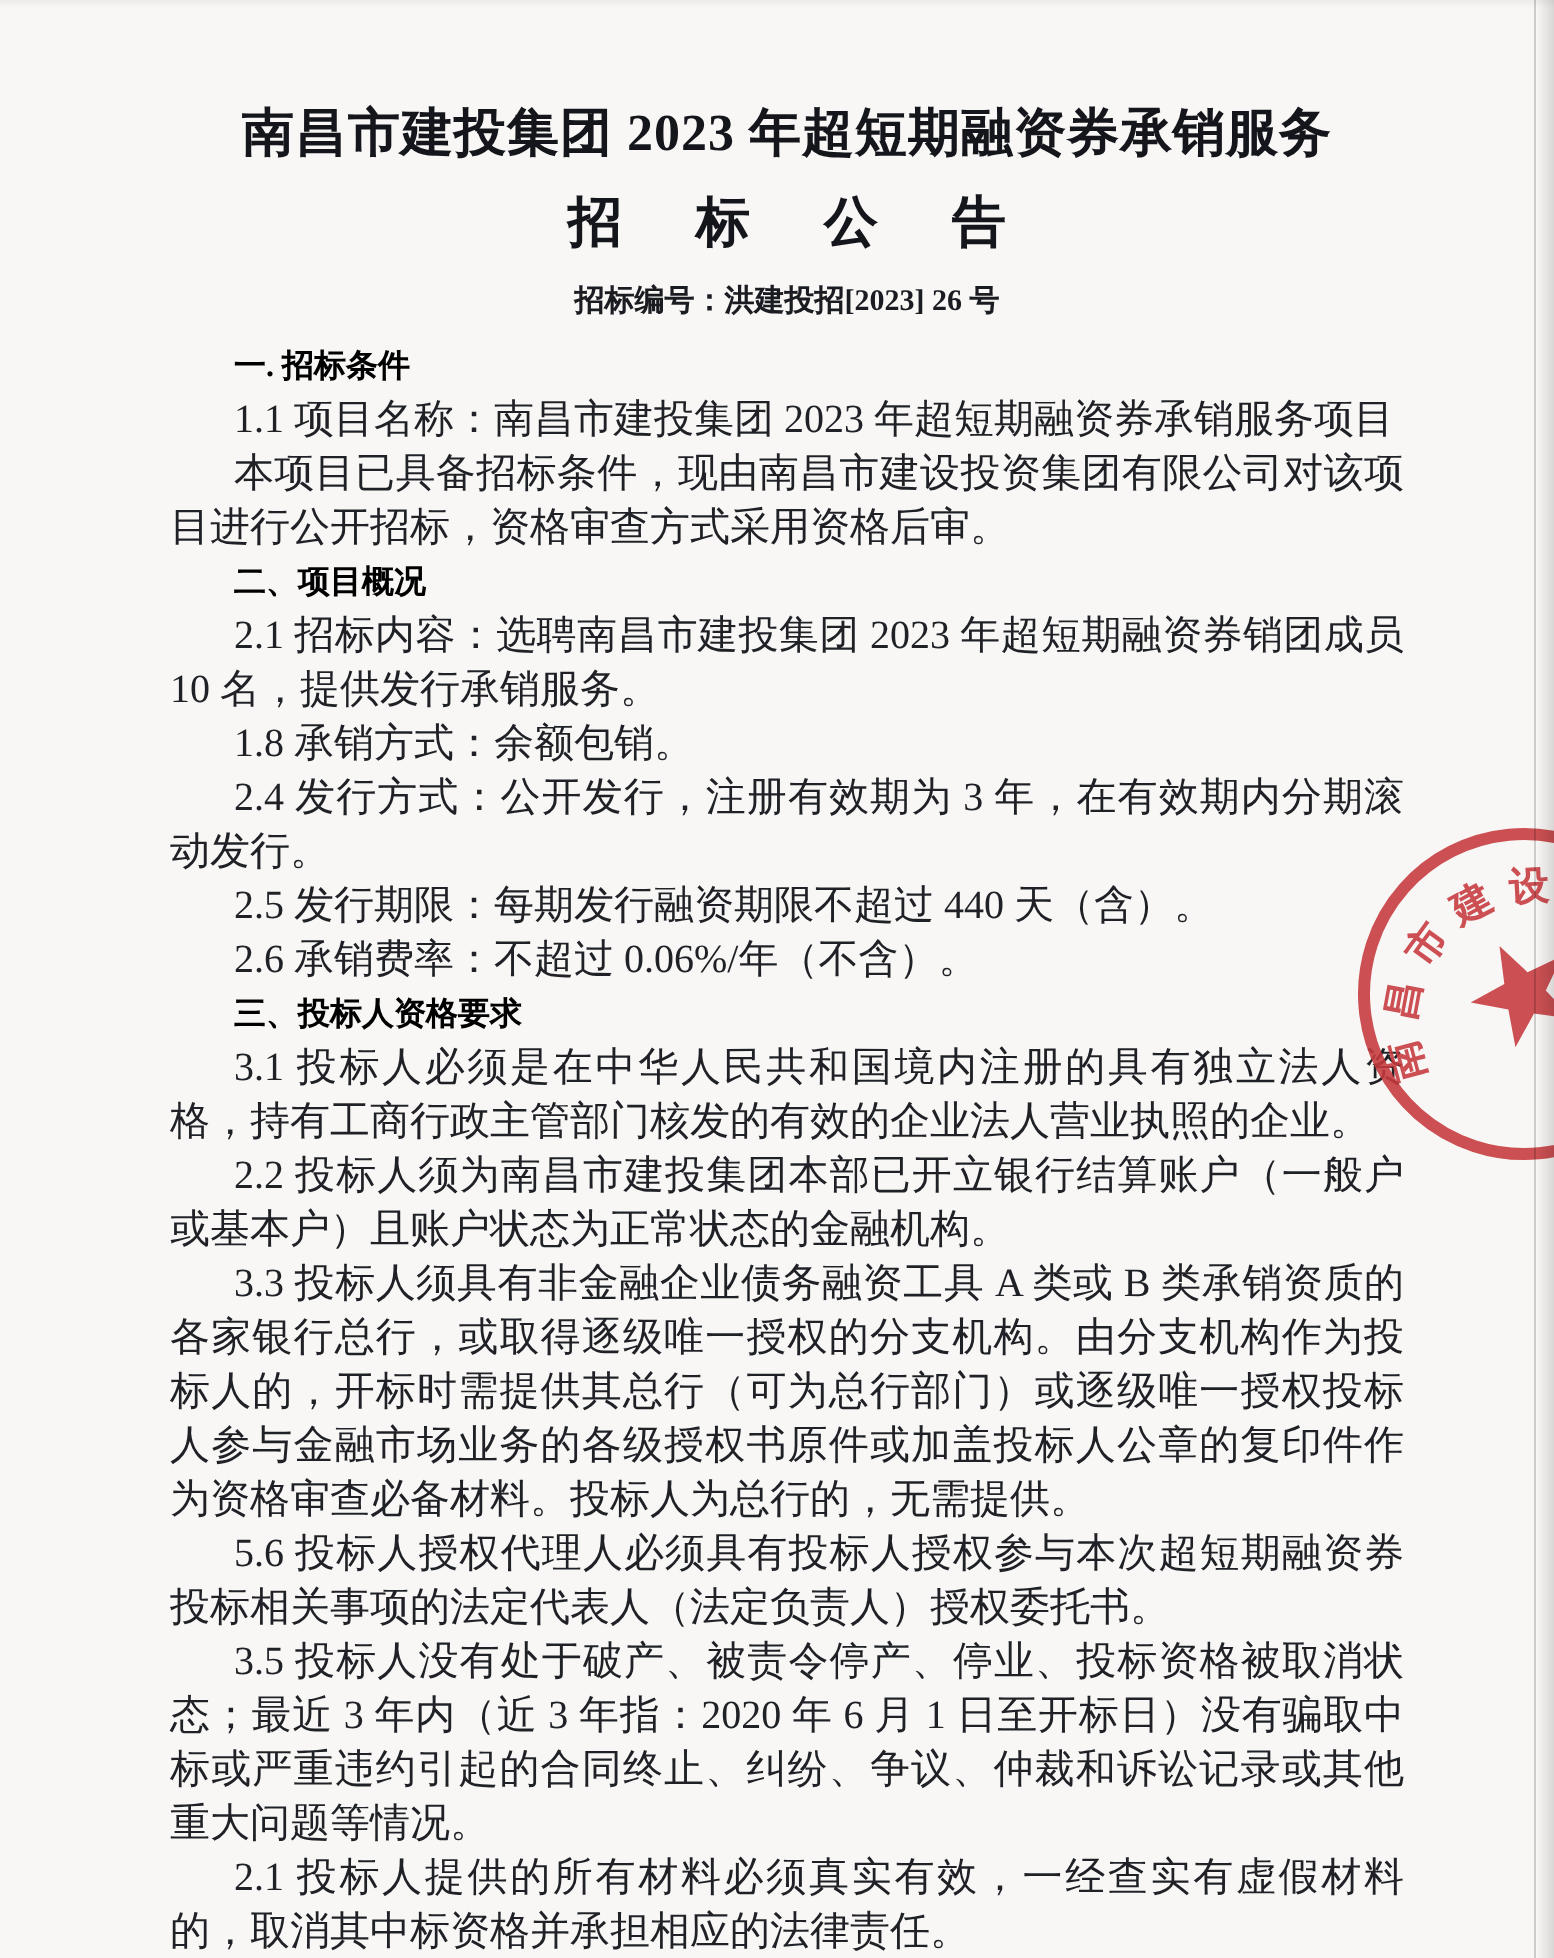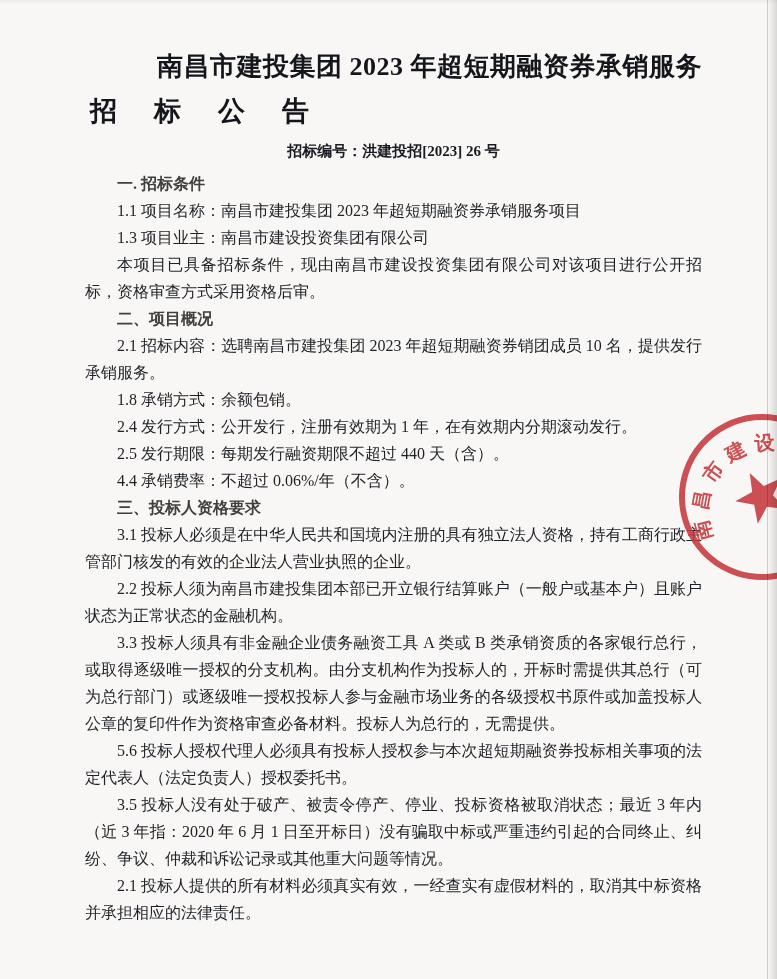--- a/index.html
+++ b/index.html
@@ -23,41 +23,41 @@
     position:absolute; top:0; left:0; width:100%; height:4px;
     background:linear-gradient(to bottom, rgba(0,0,0,0.05), rgba(0,0,0,0));
     pointer-events:none;
   }
   .content {
     position:absolute; left:85px; top:0; width:617px;
   }
   .title1 {
     margin:50px 0 0;
     font-size:26px; line-height:34px;
-    font-weight:bold; text-align:right;
+    font-weight:bold; text-align:center;
     letter-spacing:0.5px; color:#14161c;
   }
   .title2 {
     margin:8px 0 0;
     font-size:27px; line-height:38px;
-    font-weight:bold; 
+    font-weight:bold; text-align:center;
     letter-spacing:5px; text-indent:5px; color:#14161c;
   }
   .ref {
     margin:10px 0 0;
     font-size:15px; line-height:22px;
     font-weight:bold; text-align:center; color:#1a1c22;
   }
   .docbody { margin-top:8px; }
   .docbody h2 {
     margin:0; font-size:16px; line-height:27px;
-    font-weight:bold; text-indent:32px; color:#404040;
+    font-weight:bold; text-indent:32px; color:#000000;
   }
   .docbody p {
-    margin:0; font-size:16px; line-height:27px;
+    margin:0; font-size:20px; line-height:27px;
     text-align:justify; text-indent:32px;
   }
   
   .seal {
     position:absolute; left:672px; top:407px;
     width:180px; height:180px;
     transform:rotate(-27deg);
     opacity:0.88;
     pointer-events:none;
   }
@@ -74,29 +74,28 @@
   <div class="content">
 
     <div class="title1">南昌市建投集团 2023 年超短期融资券承销服务</div>
     <div class="title2">招　标　公　告</div>
     <div class="ref">招标编号：洪建投招[2023] 26 号</div>
 
     <div class="docbody">
 
       <h2>一. 招标条件</h2>
       <p>1.1 项目名称：南昌市建投集团 2023 年超短期融资券承销服务项目</p>
-      <p>1.3 项目业主：南昌市建设投资集团有限公司</p>
       <p>本项目已具备招标条件，现由南昌市建设投资集团有限公司对该项目进行公开招标，资格审查方式采用资格后审。</p>
 
       <h2>二、项目概况</h2>
       <p>2.1 招标内容：选聘南昌市建投集团 2023 年超短期融资券销团成员 10 名，提供发行承销服务。</p>
       <p>1.8 承销方式：余额包销。</p>
-      <p>2.4 发行方式：公开发行，注册有效期为 1 年，在有效期内分期滚动发行。</p>
+      <p>2.4 发行方式：公开发行，注册有效期为 3 年，在有效期内分期滚动发行。</p>
       <p>2.5 发行期限：每期发行融资期限不超过 440 天（含）。</p>
-      <p>4.4 承销费率：不超过 0.06%/年（不含）。</p>
+      <p>2.6 承销费率：不超过 0.06%/年（不含）。</p>
 
       <h2>三、投标人资格要求</h2>
       <p>3.1 投标人必须是在中华人民共和国境内注册的具有独立法人资格，持有工商行政主管部门核发的有效的企业法人营业执照的企业。</p>
       <p>2.2 投标人须为南昌市建投集团本部已开立银行结算账户（一般户或基本户）且账户状态为正常状态的金融机构。</p>
       <p>3.3 投标人须具有非金融企业债务融资工具 A 类或 B 类承销资质的各家银行总行，或取得逐级唯一授权的分支机构。由分支机构作为投标人的，开标时需提供其总行（可为总行部门）或逐级唯一授权投标人参与金融市场业务的各级授权书原件或加盖投标人公章的复印件作为资格审查必备材料。投标人为总行的，无需提供。</p>
       <p>5.6 投标人授权代理人必须具有投标人授权参与本次超短期融资券投标相关事项的法定代表人（法定负责人）授权委托书。</p>
       <p>3.5 投标人没有处于破产、被责令停产、停业、投标资格被取消状态；最近 3 年内（近 3 年指：2020 年 6 月 1 日至开标日）没有骗取中标或严重违约引起的合同终止、纠纷、争议、仲裁和诉讼记录或其他重大问题等情况。</p>
       <p>2.1 投标人提供的所有材料必须真实有效，一经查实有虚假材料的，取消其中标资格并承担相应的法律责任。</p>
 
     </div>

